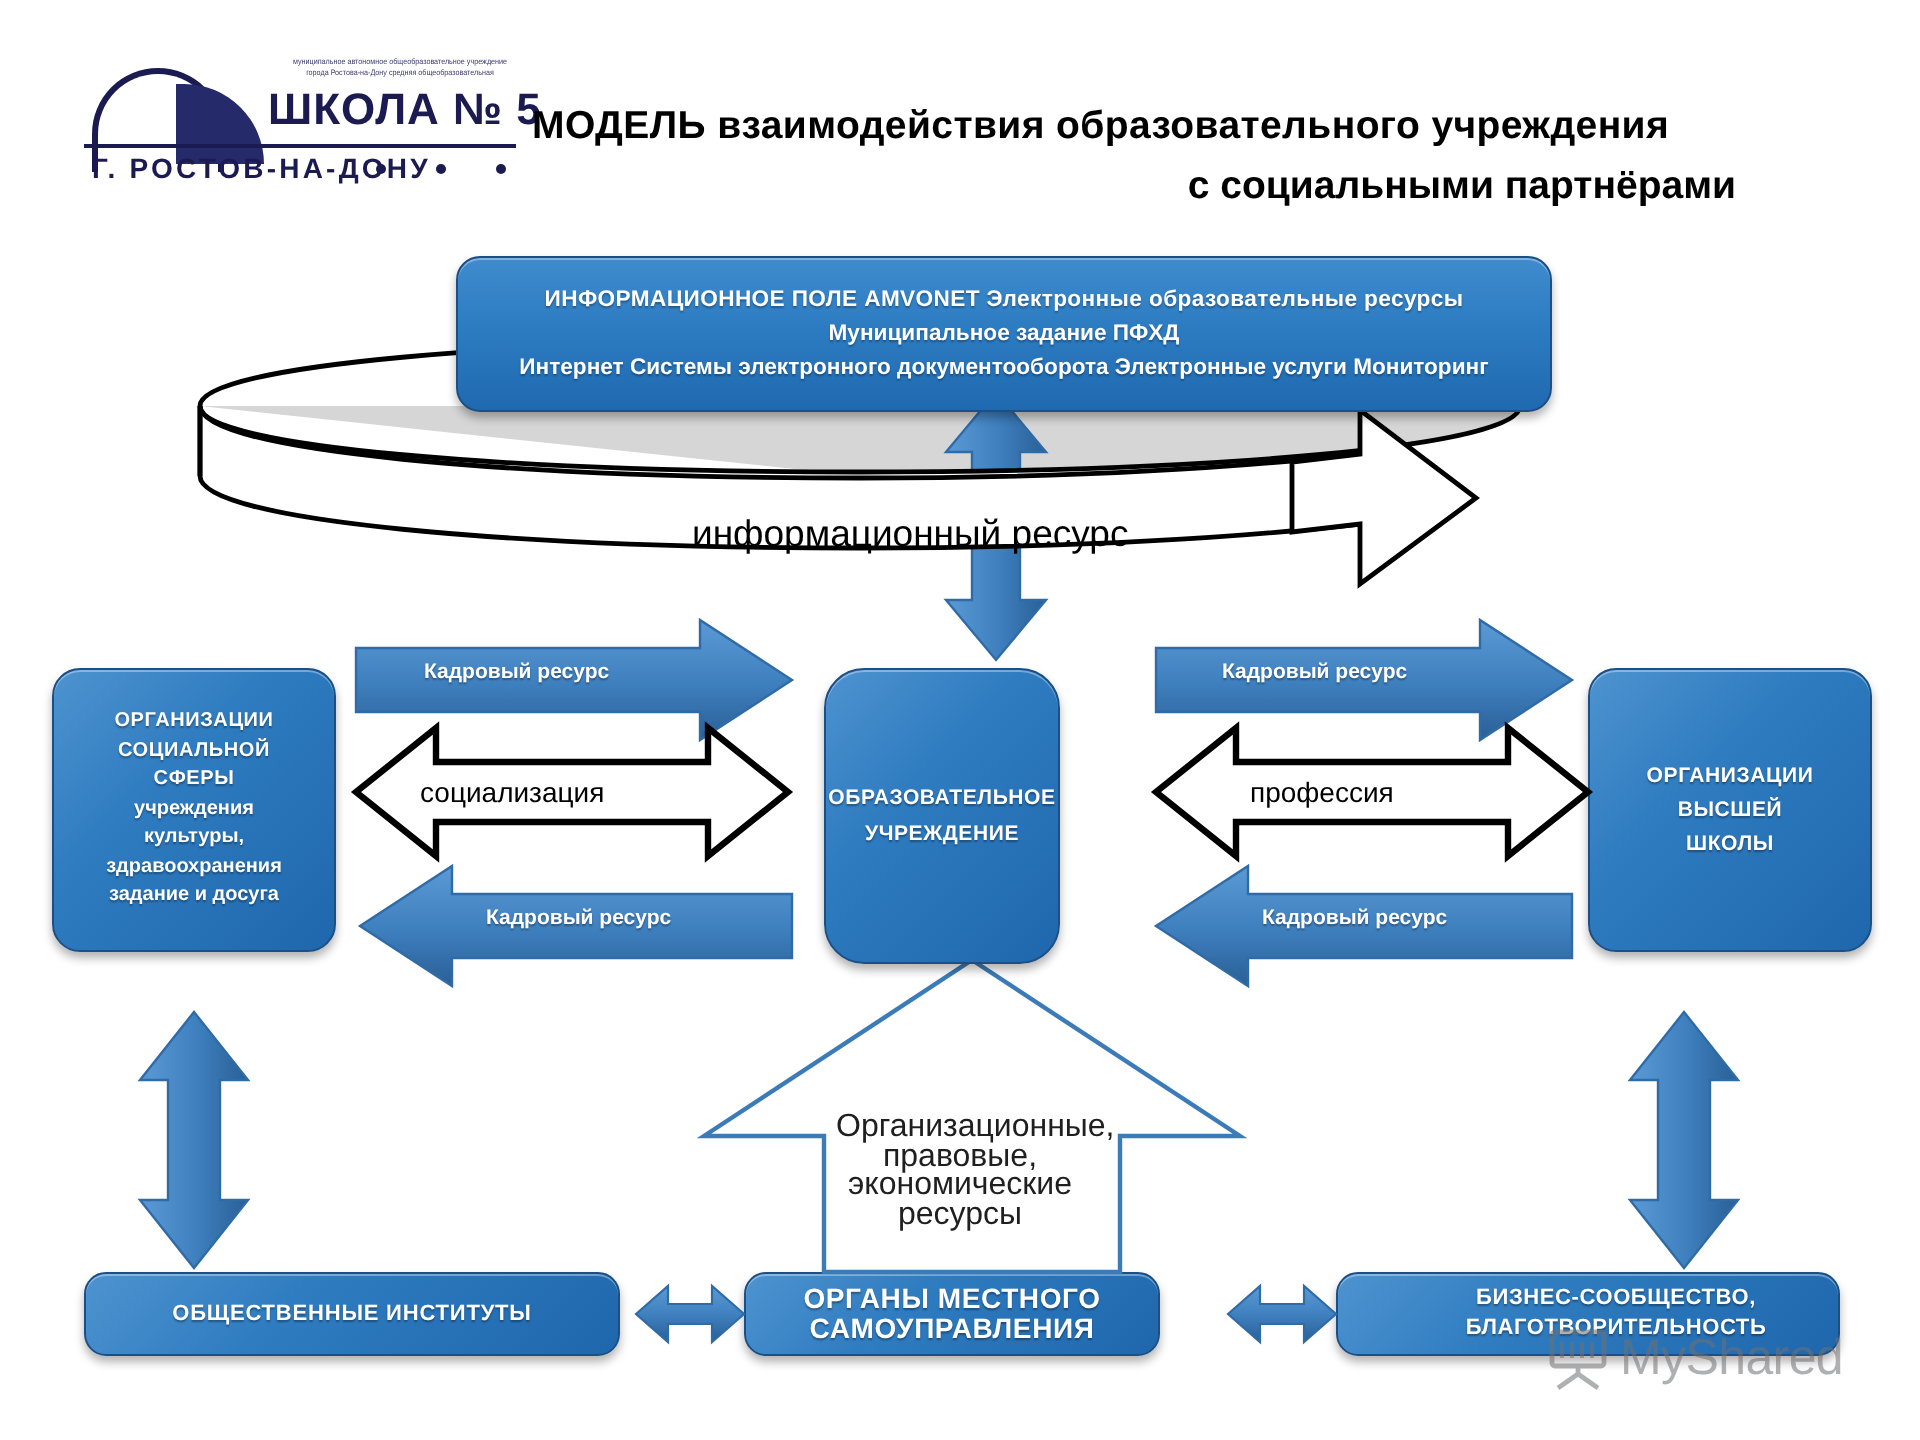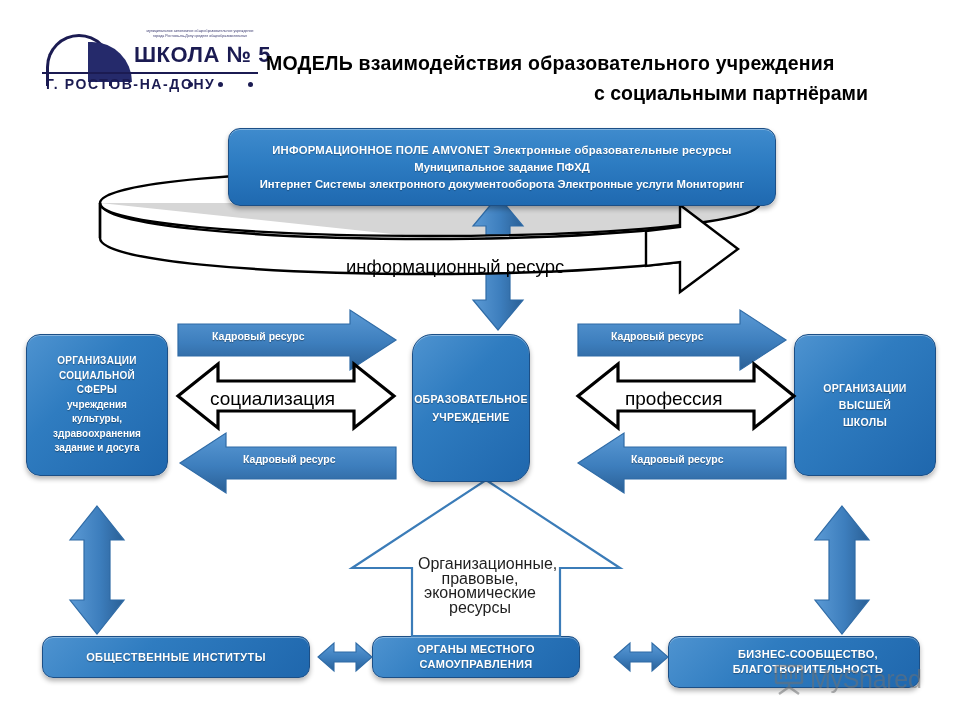--- a/index.html
+++ b/index.html
@@ -185,27 +185,27 @@
     font-size: 11px; font-weight: bold; letter-spacing: 0.4px;
     text-shadow: 0 1px 1px rgba(0,0,0,0.35);
   }
 
   #box-local {
     left: 372px; top: 636px;
     width: 208px; height: 42px;
     border-radius: 11px;
   }
   #box-local .txt {
-    font-size: 11px; line-height: 15px; font-weight: bold; letter-spacing: 0.3px;
+    font-size: 14px; line-height: 15px; font-weight: bold; letter-spacing: 0.3px;
     text-shadow: 0 1px 1px rgba(0,0,0,0.35);
   }
 
   #box-business {
     left: 668px; top: 636px;
-    width: 252px; height: 52px;
+    width: 252px; height: 42px;
     border-radius: 11px;
     padding-left: 28px;
   }
   #box-business .txt {
     font-size: 11px; line-height: 15px; font-weight: bold; letter-spacing: 0.3px;
     text-shadow: 0 1px 1px rgba(0,0,0,0.35);
   }
 
   
   svg.layer {
@@ -221,21 +221,21 @@
   .arrow-label {
     color: #ffffff;
     font-size: 10.5px;
     font-weight: 600;
     white-space: nowrap;
     text-shadow: 0 1px 1px rgba(0,0,0,0.35);
     z-index: 8;
   }
   .hollow-label {
     color: #000;
-    font-size: 19px;
+    font-size: 14px;
     white-space: nowrap;
     z-index: 10;
   }
   #lbl-ribbon {
     left: 346px; top: 256px;
     font-size: 18.5px;
     color: #000;
     z-index: 10;
     white-space: nowrap;
   }

